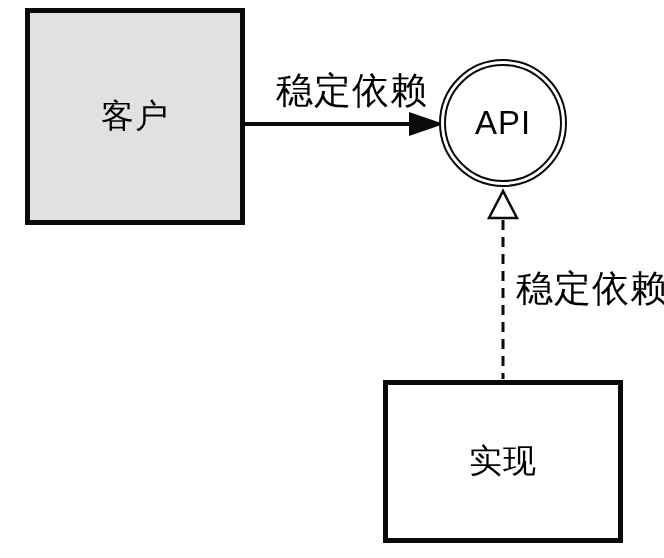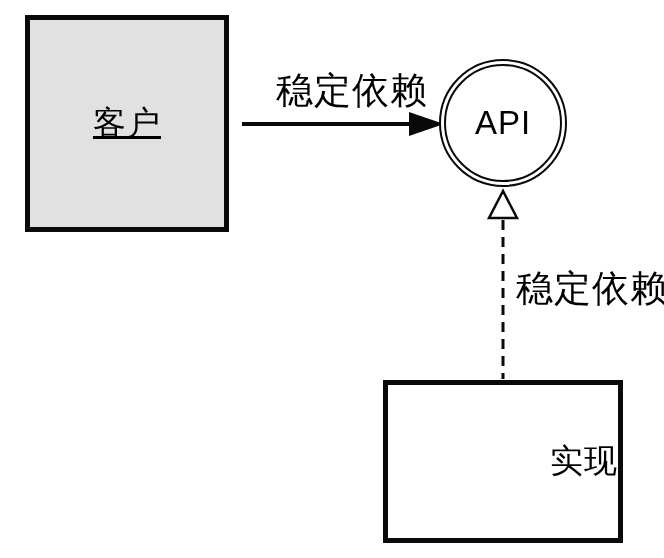--- a/index.html
+++ b/index.html
@@ -26,33 +26,31 @@
     align-items: center;
     justify-content: center;
     text-align: center;
     font-family: "Liberation Serif", "DejaVu Serif", serif;
     font-size: 33px;
     line-height: 47px;
     letter-spacing: 1px;
   }
   .client-box {
     left: 25px;
-    top: 15px;
-    width: 204px;
+    top: 8px;
+    width: 220px;
     height: 217px;
     background: #e1e1e1;
-    text-decoration: underline;
   }
   .impl-box {
     left: 383px;
     top: 380px;
     width: 240px;
     height: 163px;
     background: #ffffff;
-    align-items: flex-end;
   }
   
   .api-circle {
     position: absolute;
     left: 439px;
     top: 59px;
     width: 128px;
     height: 128px;
     box-sizing: border-box;
     border: 2px solid #0a0a0a;

